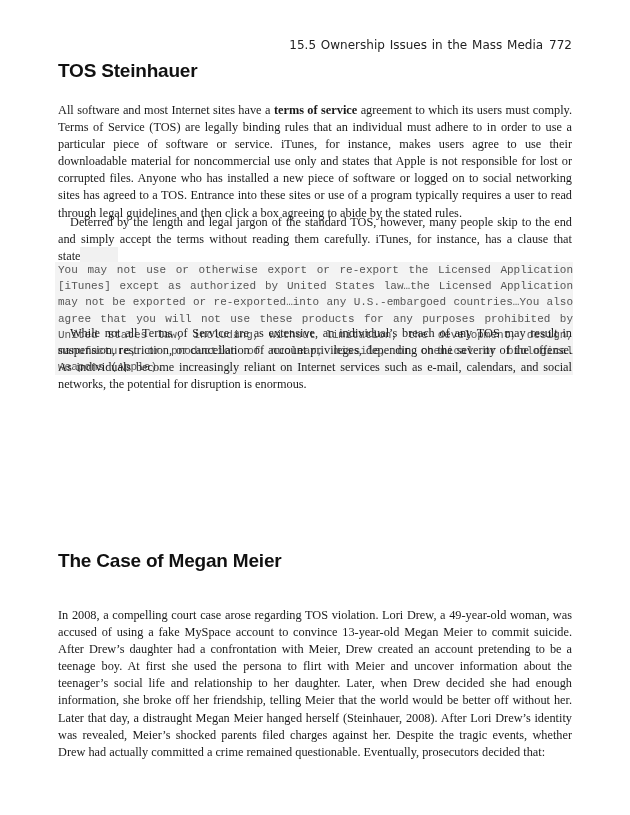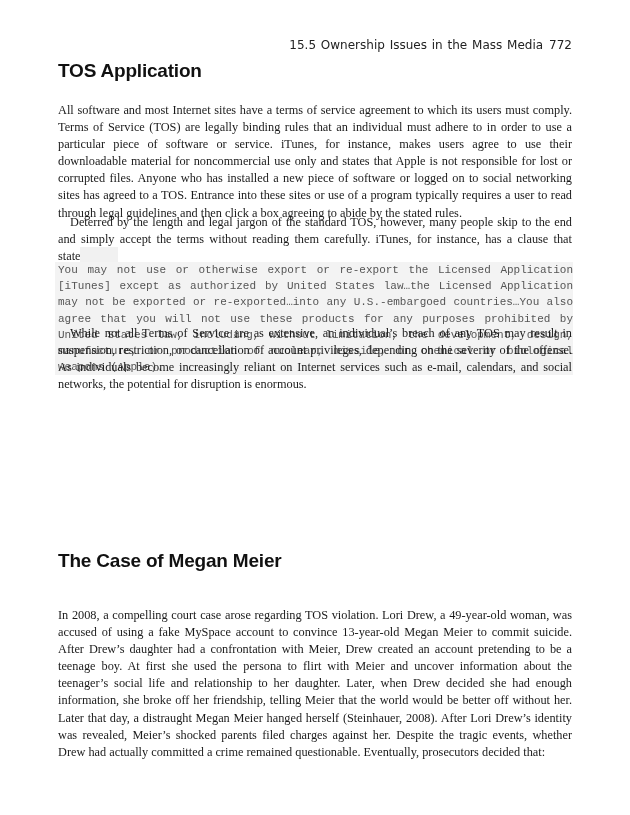--- a/index.html
+++ b/index.html
@@ -14,40 +14,40 @@
       position: absolute; left: 58px;
       font-family: "Liberation Sans", sans-serif; font-weight: bold;
       font-size: 19px; color: #111; margin: 0; letter-spacing: -0.2px;
     }
     .para {
       position: absolute; left: 58px; width: 514px;
       font-family: "Liberation Serif", serif; font-size: 12.3px;
       line-height: 17.1px; text-align: justify; margin: 0; color: #1a1a1a;
     }
     .para.indent { text-indent: 12px; }
-    .para b { font-weight: normal; }
+    .para b { font-weight: bold; }
     .quote-tab {
       position: absolute; left: 80px; top: 247px; width: 38px; height: 15px;
       background: #f1f1f1;
     }
     .quote {
       position: absolute; left: 55px; top: 262px; width: 518px;
       background: #f3f3f3; padding: 0 0 0 3px; box-sizing: border-box;
       font-family: Liberation Mono, monospace; font-size: 11px;
       line-height: 16.2px; text-align: justify; color: #555; margin: 0;
     }
   </style>
 </head>
 <body>
 
 <div class="running-header">
   <span>15.5 Ownership Issues in the Mass Media</span><span class="page-num">772</span>
 </div>
 
-<h2 class="section-title" style="top:60px;">TOS Application</h2>
+<h2 class="section-title" style="top:60px;">TOS Steinhauer</h2>
 
 <p class="para" style="top:102px;"><span>All software and most Internet sites have a </span><b>terms of service</b><span> agreement to which its users must comply. Terms of Service (TOS) are legally binding rules that an individual must adhere to in order to use a particular piece of software or service. iTunes, for instance, makes users agree to use their downloadable material for noncommercial use only and states that Apple is not responsible for lost or corrupted files. Anyone who has installed a new piece of software or logged on to social networking sites has agreed to a TOS. Entrance into these sites or use of a program typically requires a user to read through legal guidelines and then click a box agreeing to abide by the stated rules.</span></p>
 
 <p class="para indent" style="top:214px;">Deterred by the length and legal jargon of the standard TOS, however, many people skip to the end and simply accept the terms without reading them carefully. iTunes, for instance, has a clause that states:</p>
 
 <div class="quote-tab"></div>
 <p class="quote">You may not use or otherwise export or re-export the Licensed Application [iTunes] except as authorized by United States law…the Licensed Application may not be exported or re-exported…into any U.S.-embargoed countries…You also agree that you will not use these products for any purposes prohibited by United States law, including, without limitation, the development, design, manufacture, or production of nuclear, missile, or chemical or biological weapons (Apple).</p>
 
 <p class="para indent" style="top:325px;">While not all Terms of Service are as extensive, an individual’s breach of any TOS may result in suspension, restriction, or cancellation of account privileges, depending on the severity of the offense. As individuals become increasingly reliant on Internet services such as e-mail, calendars, and social networks, the potential for disruption is enormous.</p>
 

